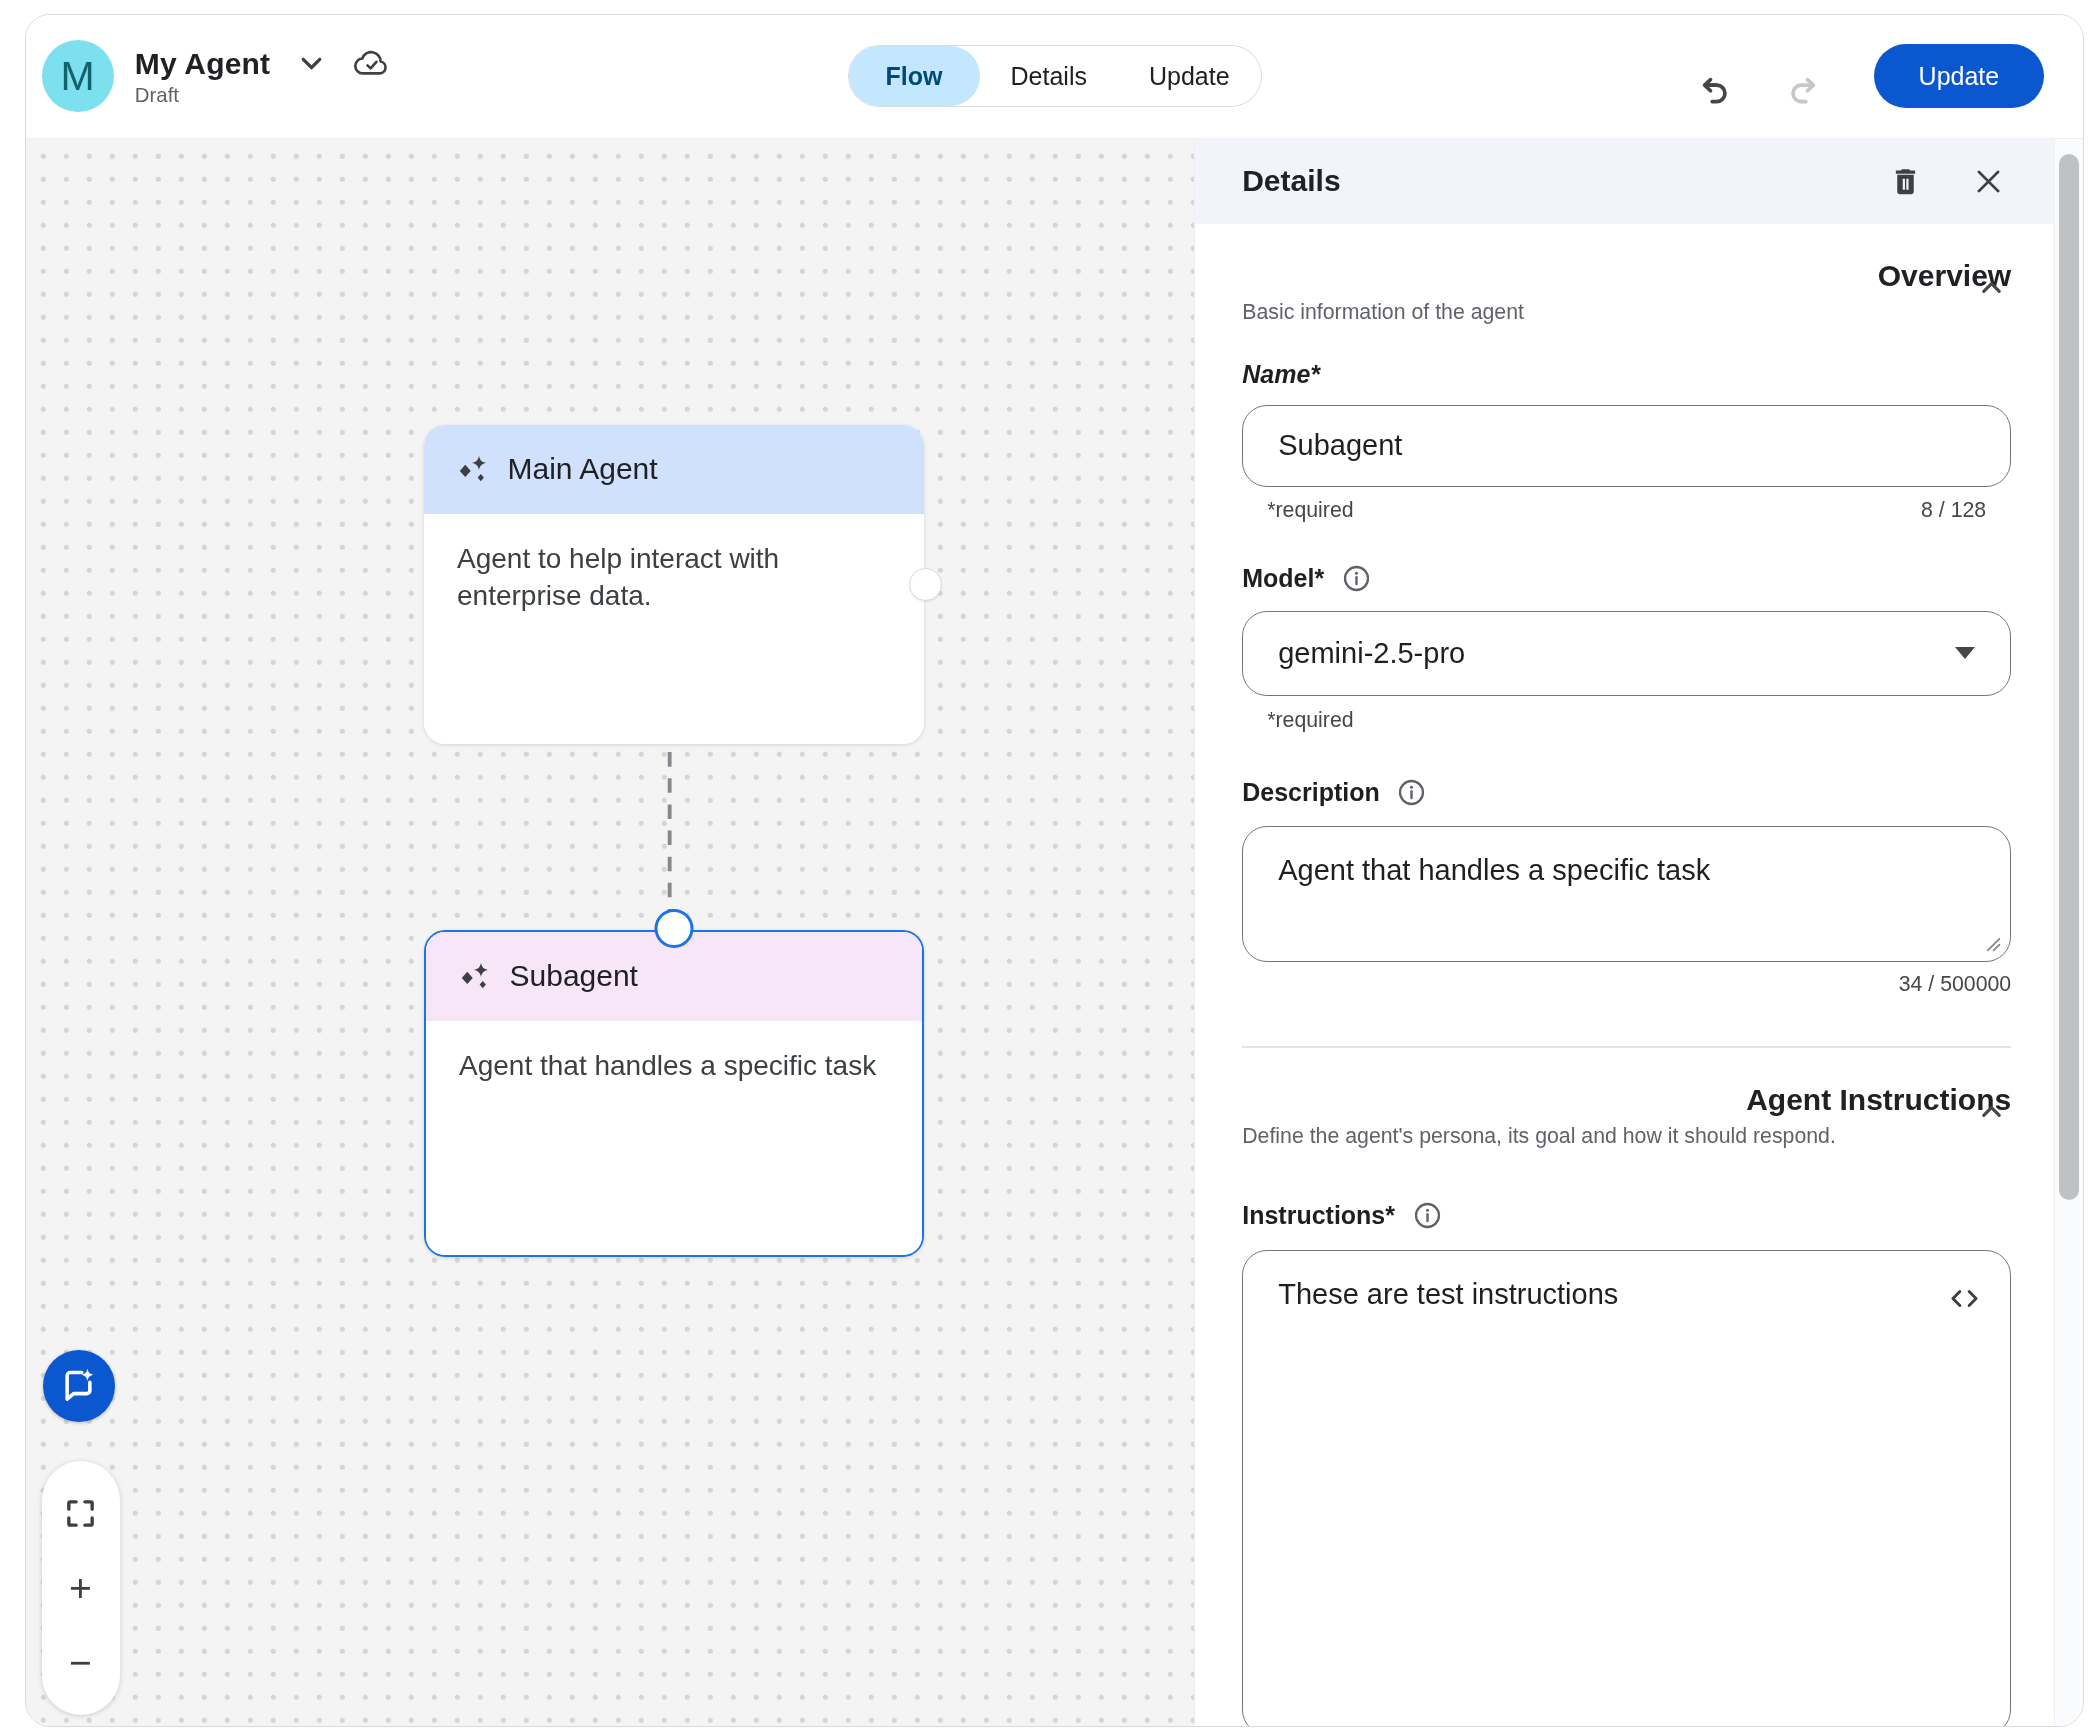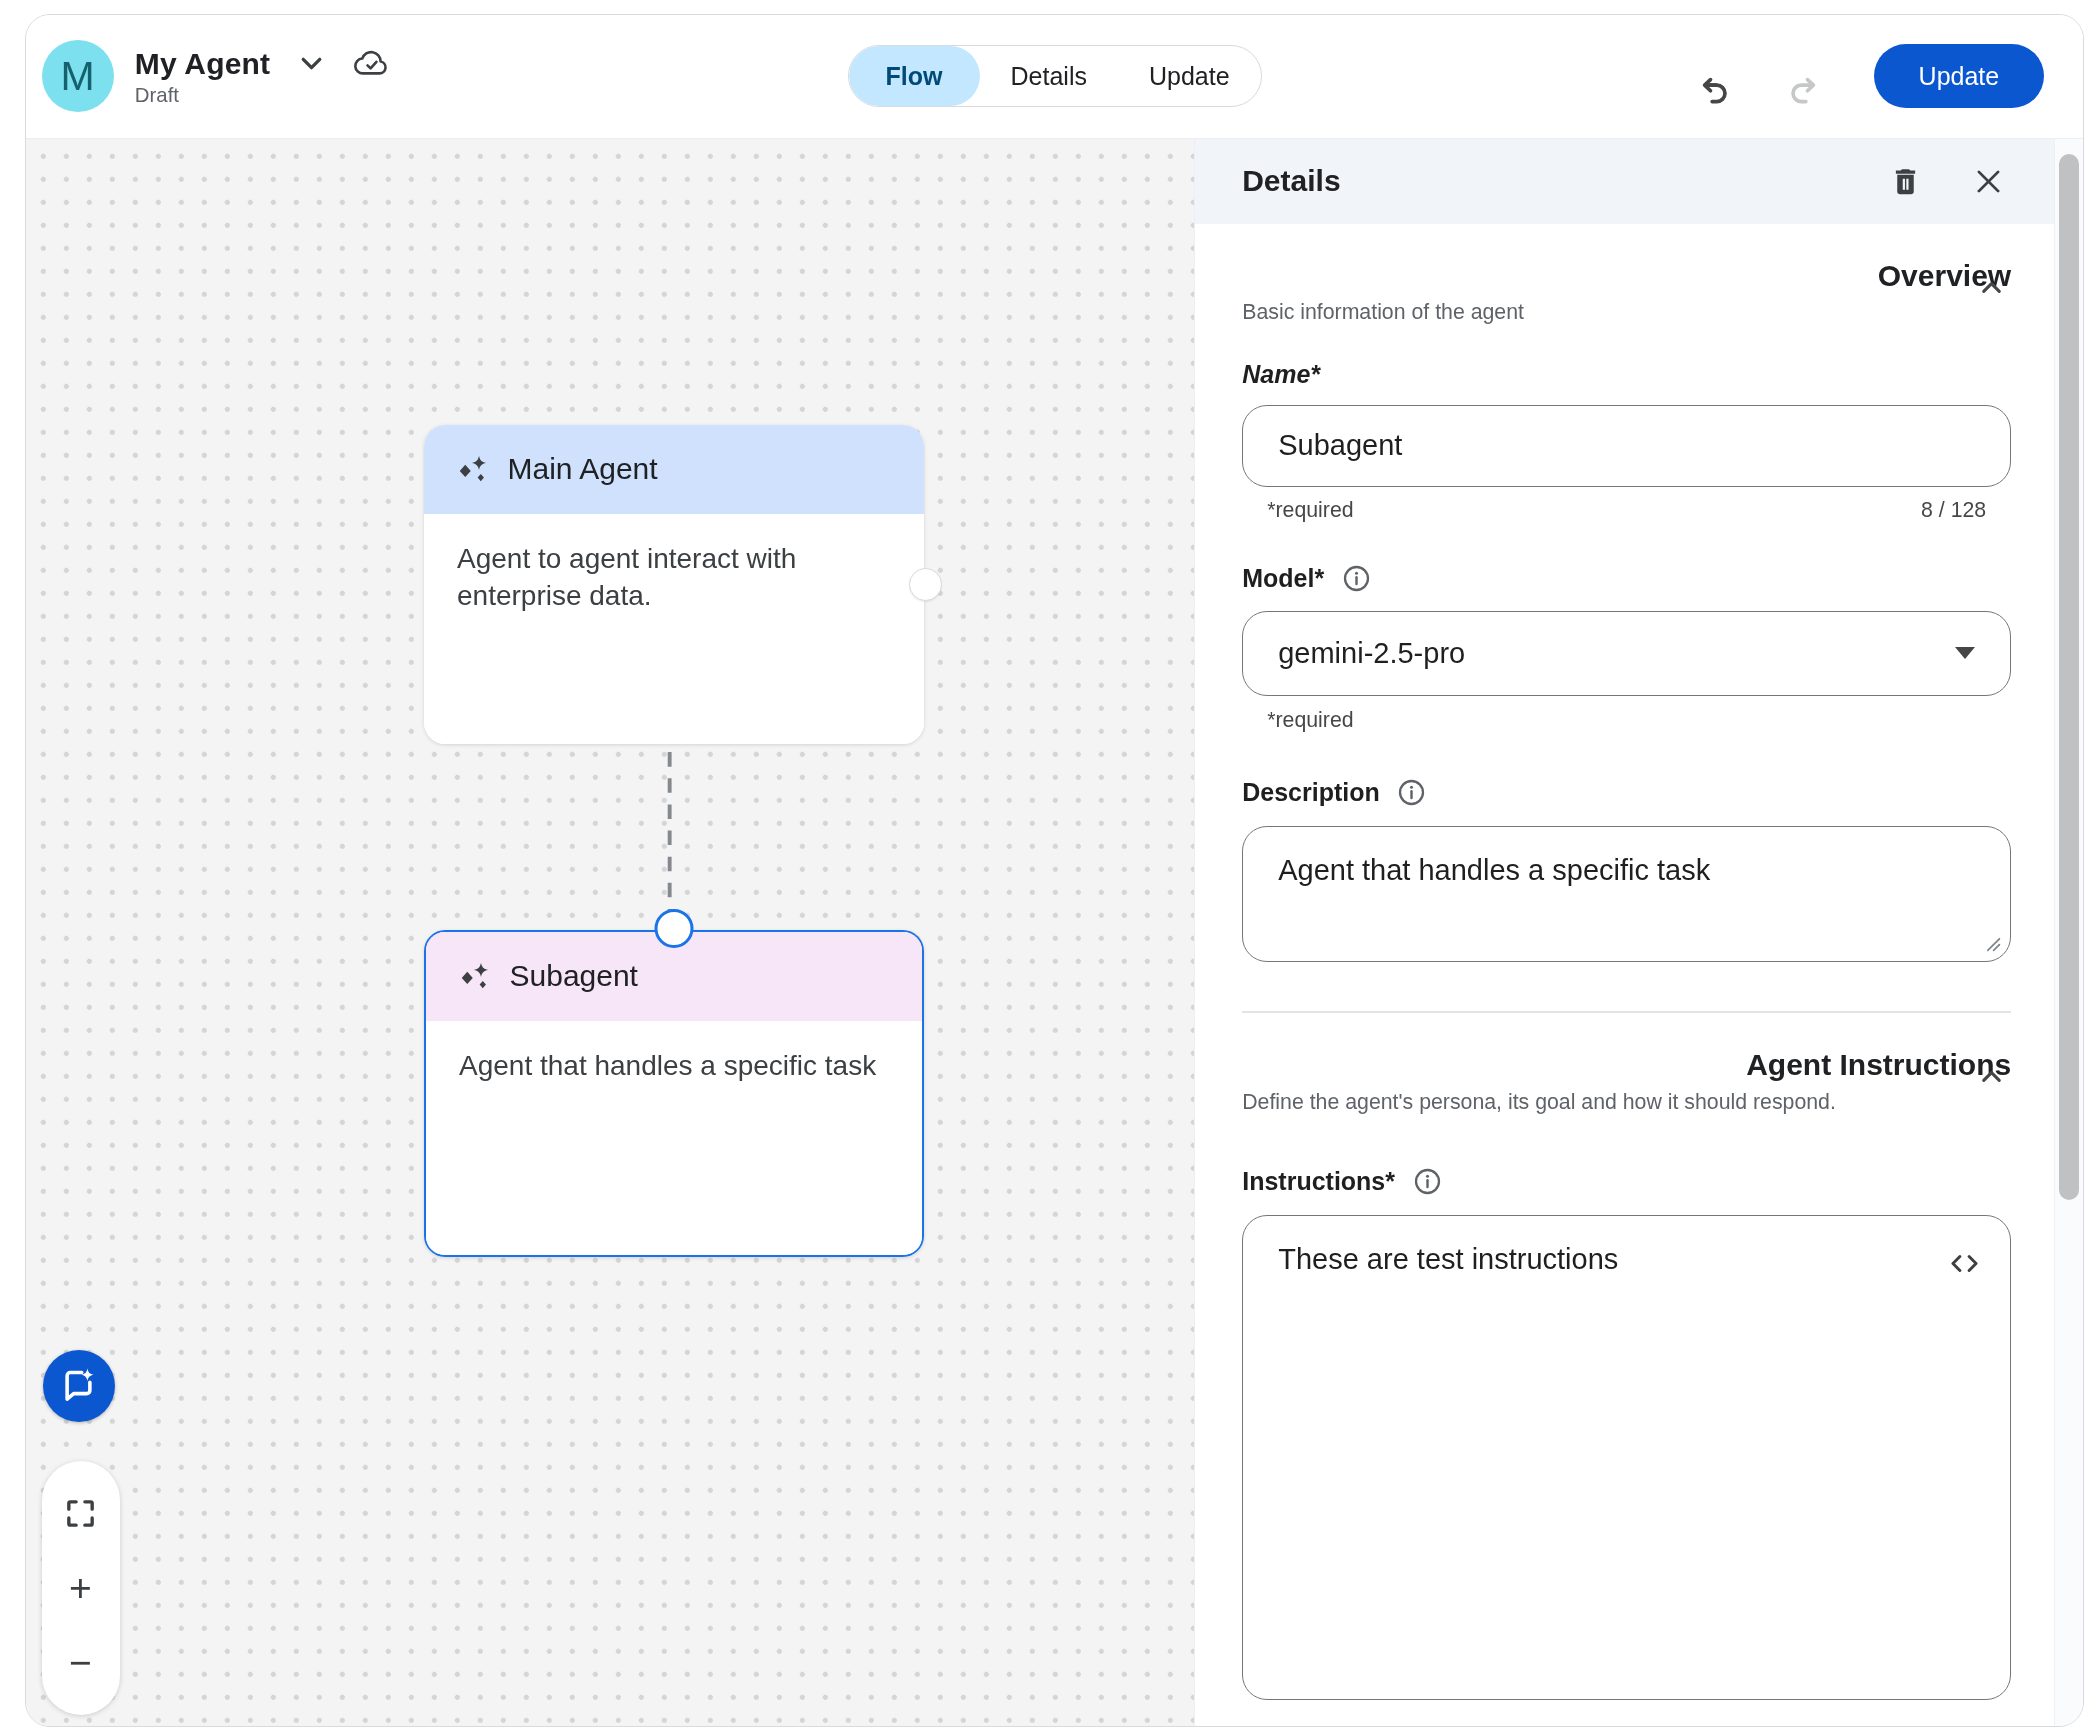--- a/index.html
+++ b/index.html
@@ -170,21 +170,21 @@
             <div class="node-head" style="background: rgb(207, 225, 252);">
               <span>
                 <svg width="33" height="33" viewBox="0 0 24 24" fill="#3c4043">
                   <polygon points="6,8.5 10,13 6,17.5 2,13"></polygon>
                   <path d="M16 2 C16.55 5.2 18 6.65 21.2 7.2 C18 7.75 16.55 9.2 16 12.4 C15.45 9.2 14 7.75 10.8 7.2 C14 6.65 15.45 5.2 16 2 Z"></path>
                   <polygon points="17.3,15.3 19.6,17.9 17.3,20.5 15,17.9"></polygon>
                 </svg>
               </span>
               <span class="node-title">Main Agent</span>
             </div>
-            <div class="node-body">Agent to agent interact with enterprise data.</div>
+            <div class="node-body">Agent to help interact with enterprise data.</div>
           </div>
           <span class="port port-right"></span>
         </div>
 
         <div class="node node-sub">
           <div class="node-inner">
             <div class="node-head" style="background: rgb(247, 230, 248);">
               <span>
                 <svg width="33" height="33" viewBox="0 0 24 24" fill="#3c4043">
                   <polygon points="6,8.5 10,13 6,17.5 2,13"></polygon>
@@ -300,20 +300,21 @@
           </div>
           <div class="ta-wrap ta-desc mt20">
             <textarea style="">Agent that handles a specific task</textarea>
             <span class="grip">
               <svg width="21.3" height="21.3" viewBox="0 0 22 22" stroke="#80868b" stroke-width="1.8" stroke-linecap="round">
                 <line x1="7" y1="19" x2="19" y2="7"></line>
                   <line x1="13" y1="19" x2="19" y2="13"></line>
               </svg>
             </span>
           </div>
+          <div class="counter-right">34 / 500000</div>
 
           <div class="divider"></div>
 
           
           <div class="sec-head">
             <div class="sec-title">Agent Instructions</div>
             <div class="sec-sub">Define the agent's persona, its goal and how it should respond.</div>
             <button class="icon-btn sec-collapse">
               <svg width="31" height="31" viewBox="0 0 24 24" fill="none">
                   <polyline points="6,15 12,9 18,15" stroke="#444746" stroke-width="2.4" stroke-linecap="round" stroke-linejoin="round"></polyline>

